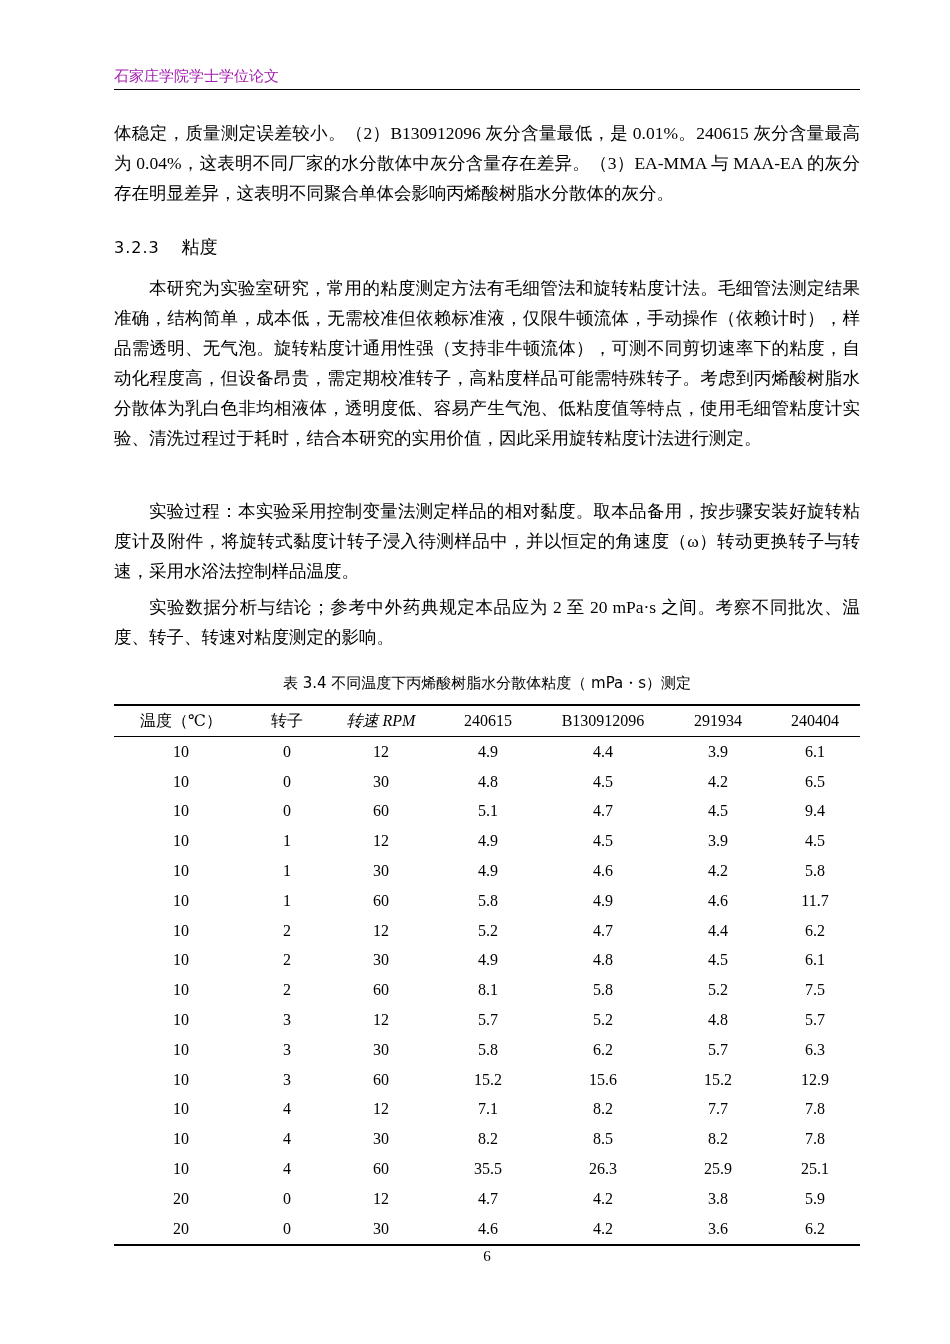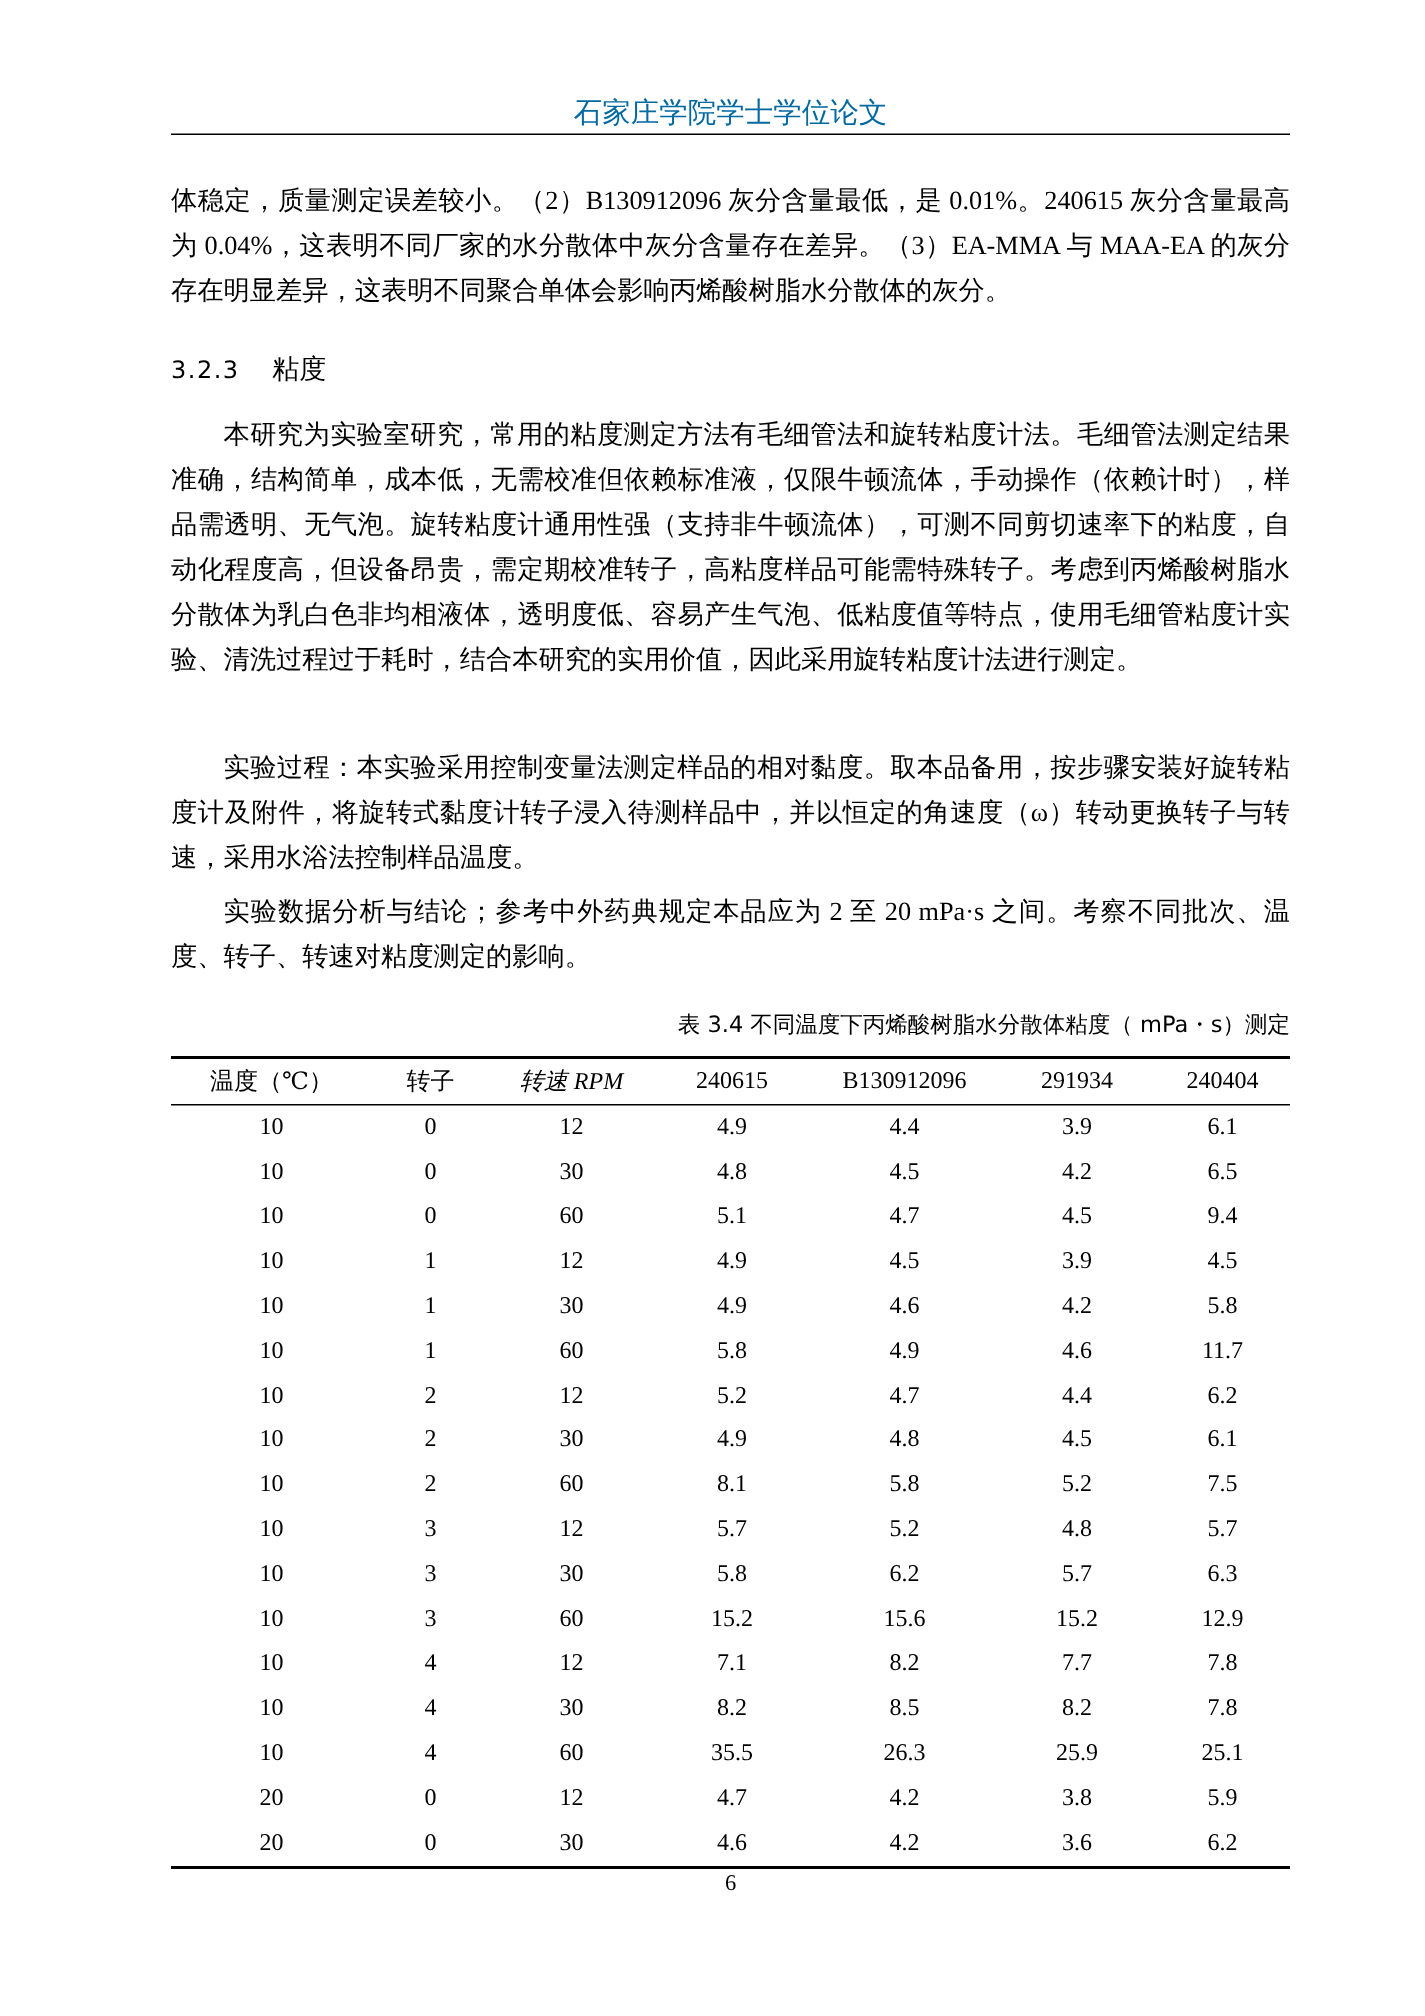--- a/index.html
+++ b/index.html
@@ -1,31 +1,31 @@
 <!DOCTYPE html>
 <html><head>
 <meta charset="utf-8">
 <style>
   html, body { margin: 0; padding: 0; background: #ffffff; }
   body { width: 950px; height: 1344px; position: relative; overflow: hidden;
          font-family: "Liberation Serif", "DejaVu Serif", serif; color: #000; }
-  .header { position: absolute; left: 114px; top: 66px; width: 746px; text-align: center;
-            font-size: 19px; line-height: 20px; color: #0369a1; }
+  .header { position: absolute; left: 114px; top: 66px; width: 746px; text-align: left;
+            font-size: 15px; line-height: 20px; color: #a21caf; }
   .header-rule { position: absolute; left: 114px; top: 89px; width: 746px; height: 0;
                  border-top: 1.5px solid #000; }
   .para { position: absolute; left: 114px; width: 746px; font-size: 17.5px; line-height: 30px;
           text-align: justify; text-align-last: left; }
   .p1 { top: 118px; }
   .heading { position: absolute; left: 114px; top: 232px; font-size: 18px; line-height: 30px;
              font-family: "DejaVu Sans", "Liberation Sans", sans-serif; }
   .heading .num { letter-spacing: 1px; margin-right: 16px; font-size: 16px; }
-  .p2 { top: 274px; text-indent: 35px; }
+  .p2 { top: 274px; text-indent: 35px; font-family: Liberation Mono, monospace; }
   .p3 { top: 496px; text-indent: 35px; }
   .p4 { top: 592px; text-indent: 35px; }
-  .caption { position: absolute; left: 114px; top: 672px; width: 746px; text-align: right;
+  .caption { position: absolute; left: 114px; top: 672px; width: 746px; text-align: center;
              font-size: 15px; line-height: 22px; font-family: "DejaVu Sans", "Liberation Sans", sans-serif; }
   table.data { position: absolute; left: 114px; top: 704px; width: 746px; border-collapse: collapse;
                font-size: 16px; }
   table.data thead tr { border-top: 2px solid #000; border-bottom: 1.5px solid #000; }
   table.data tbody tr:last-child { border-bottom: 2px solid #000; }
   table.data th { font-weight: normal; height: 30px; padding: 0; text-align: center; }
   table.data td { height: 29.8px; padding: 0; text-align: center; }
   .c0 { width: 134px; } .c1 { width: 78px; } .c2 { width: 110px; font-style: italic; } .c3 { width: 104px; }
   .c4 { width: 126px; } .c5 { width: 104px; } .c6 { width: 90px; }
   .page-num { position: absolute; left: 114px; top: 1246px; width: 746px; text-align: center;

